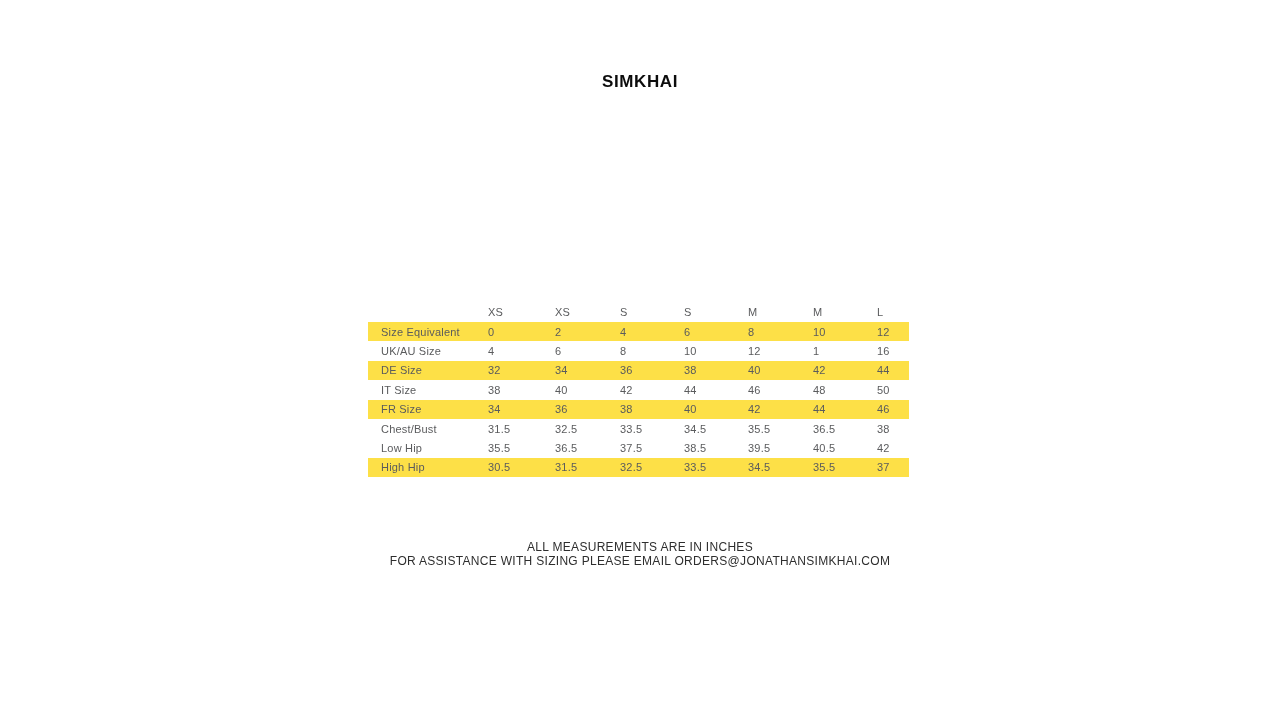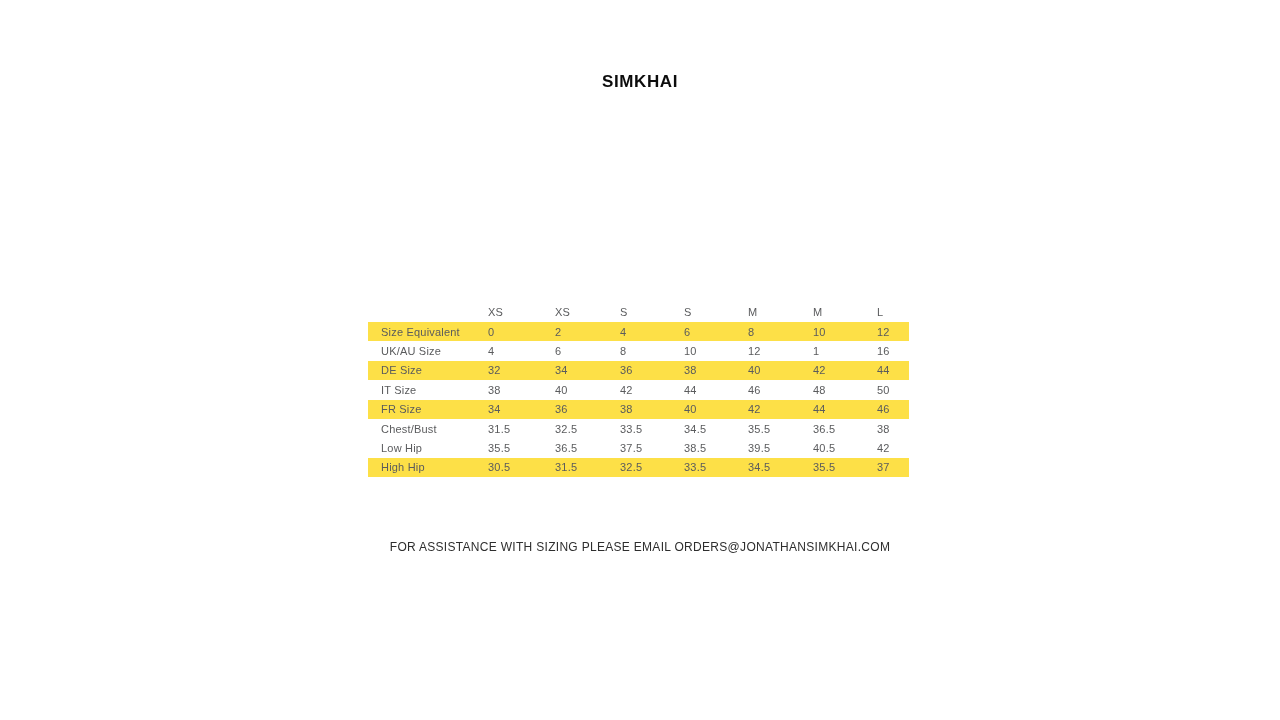--- a/index.html
+++ b/index.html
@@ -168,16 +168,17 @@
             <td>33.5</td>
             <td>34.5</td>
             <td>35.5</td>
             <td>37</td>
           </tr>
         </tbody>
     </table>
   </div>
 
   <div class="footer-note">
+    <div>ALL MEASUREMENTS ARE IN INCHES</div>
     <div>FOR ASSISTANCE WITH SIZING PLEASE EMAIL ORDERS@JONATHANSIMKHAI.COM</div>
   </div>
 
 </div>
 
 </body></html>

